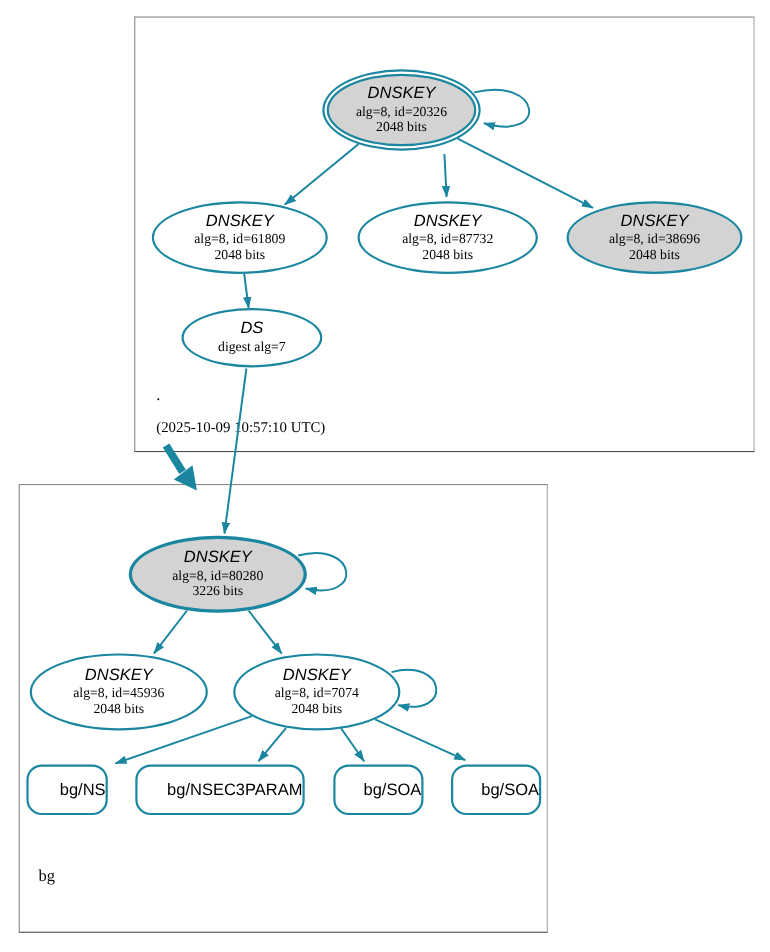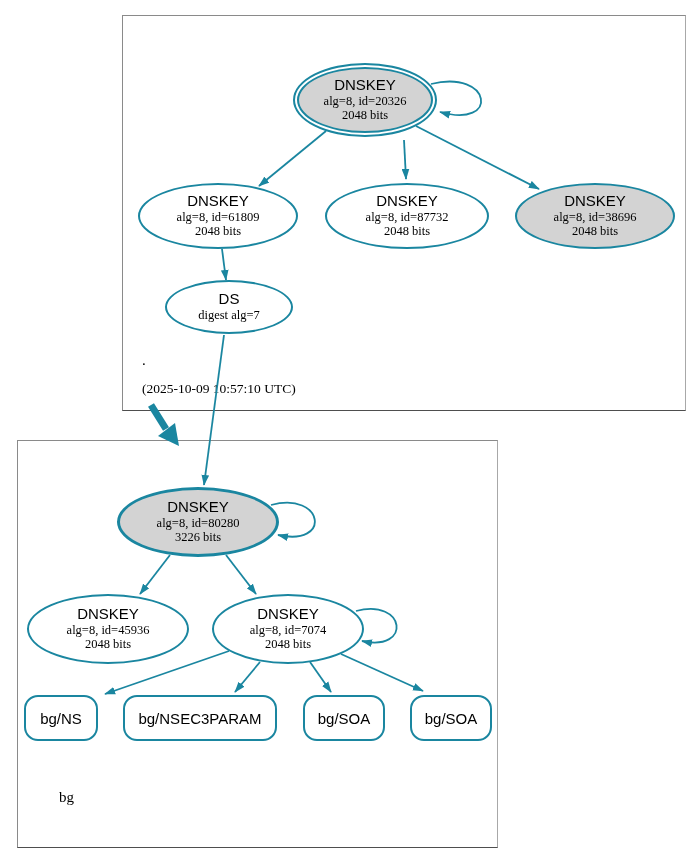--- a/index.html
+++ b/index.html
@@ -17,42 +17,42 @@
 
   .node{position:absolute;box-sizing:border-box;border:2px solid var(--teal);border-radius:50%;
         background:#ffffff;display:flex;flex-direction:column;align-items:center;justify-content:center;
         text-align:center;z-index:2;cursor:pointer;}
   .node.gray{background:var(--node_fill);}
   .node.thick{border-width:3px;}
   .node.double{background:transparent;border-width:2px;}
   .ring{position:absolute;inset:2px;border:2px solid var(--teal);border-radius:50%;
         background:var(--node_fill);display:flex;flex-direction:column;align-items:center;
         justify-content:center;text-align:center;}
-  .title{font-family:"Liberation Sans",sans-serif;font-size:15px;line-height:1.12;color:#000;}
+  .title{font-family:"Liberation Sans",sans-serif;font-size:15px;line-height:1.12;color:#000;font-style:italic;}
   .detail{font-family:"Liberation Serif",serif;font-size:12.5px;line-height:1.16;color:#000;}
 
   .rrset{position:absolute;box-sizing:border-box;border:2px solid var(--teal);border-radius:14px;
-         background:#fff;display:flex;align-items:center;justify-content:center;
+         background:#fff;display:flex;align-items:center;justify-content:flex-end;
          font-family:"Liberation Sans",sans-serif;font-size:15px;color:#000;z-index:2;cursor:pointer;}
 
   .cluster-label{position:absolute;z-index:1;color:#000;font-family:"Liberation Serif",serif;}
   .cl-name{font-size:15px;}
   .cl-ts{font-size:13.5px;}
 </style>
 </head>
 <body>
 
 <div id="stage">
 
   <div class="cluster" style="left:122px;top:15px;width:562px;height:394px;"></div>
   <div class="cluster" style="left:17px;top:440px;width:479px;height:406px;"></div>
 
   <div class="cluster-label cl-name" style="left:142px;top:352px;">.</div>
   <div class="cluster-label cl-ts" style="left:142px;top:381px;">(2025-10-09 10:57:10 UTC)</div>
-  <div class="cluster-label cl-name" style="left:35px;top:789px;margin-left:24px;">bg</div>
+  <div class="cluster-label cl-name" style="left:35px;top:789px;">bg</div>
 
   <svg id="edges" xmlns="http://www.w3.org/2000/svg">
     <defs>
       <marker id="ah" viewBox="0 0 10 7" refX="9.2" refY="3.5" markerWidth="11" markerHeight="8" orient="auto" markerUnits="userSpaceOnUse">
         <path class="ah" d="M0,0 L10,3.5 L0,7 Z"></path>
       </marker>
     </defs>
 
     <path class="edge" d="M431,84 C492,69 500,129 440,112" marker-end="url(#ah)"></path>
     <path class="edge" d="M326,131 L259,186" marker-end="url(#ah)"></path>

